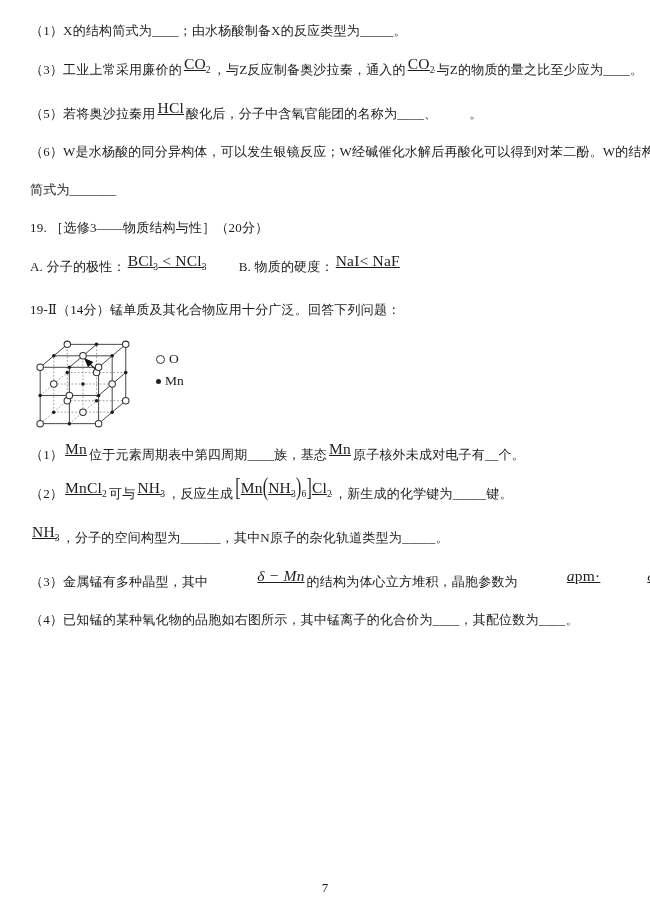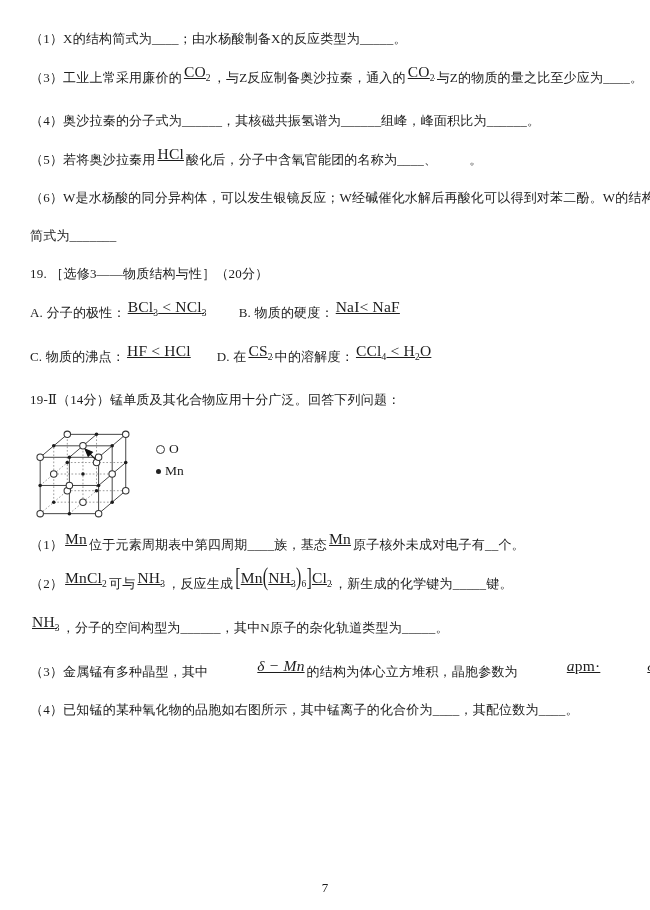--- a/index.html
+++ b/index.html
@@ -3,21 +3,21 @@
 <meta charset="utf-8">
 <style>
   html, body { margin:0; padding:0; background:#ffffff; }
   body {
     width:650px; height:910px; overflow:hidden; position:relative;
     font-family:"Liberation Serif","DejaVu Serif",serif;
     color:#1c1c1c;
   }
   .page {
     box-sizing:border-box; width:650px; height:910px;
-    padding:20px 28px 0 30px; position:relative; background:#fff;
+    padding:12px 28px 0 30px; position:relative; background:#fff;
   }
   p.qline {
     margin:0; font-size:13px; line-height:38px;
     white-space:nowrap; letter-spacing:0.2px;
   }
   .cn { font-size:13px; }
   .formula {
     font-family:"Liberation Serif","DejaVu Serif",serif;
     font-size:15.5px; position:relative; top:-5px; white-space:pre;
     padding:0 2px;
@@ -58,27 +58,25 @@
   svg .arrow { stroke:#111; stroke-width:1.1; fill:#111; }
 </style>
 </head>
 <body>
 
 <div class="page">
 
   <div id="before-mount">
       <p class="qline"><span class="cn">（1）X的结构简式为____；由水杨酸制备X的反应类型为_____。</span></p>
       <p class="qline"><span class="cn">（3）工业上常采用廉价的</span><span class="formula">CO<sub>2</sub></span><span class="cn">，与Z反应制备奥沙拉秦，通入的</span><span class="formula">CO<sub>2</sub></span><span class="cn">与Z的物质的量之比至少应为____。</span></p>
-      <p class="qline"><span class="cn">（4）奥沙拉秦的分子式为______，其核磁共振氢谱为______组峰，峰面积比为______。</span></p>
       <p class="qline"><span class="cn">（5）若将奥沙拉秦用</span><span class="formula">HCl</span><span class="cn">酸化后，分子中含氧官能团的名称为____、</span><span class="spacer" style="width: 32px;"></span><span class="cn">。</span></p>
       <p class="qline"><span class="cn">（6）W是水杨酸的同分异构体，可以发生银镜反应；W经碱催化水解后再酸化可以得到对苯二酚。W的结构</span></p>
       <p class="qline"><span class="cn">简式为_______</span></p>
       <p class="qline"><span class="cn">19. ［选修3——物质结构与性］（20分）</span></p>
       <p class="qline"><span class="cn">A. 分子的极性：</span><span class="formula">BCl<sub>3</sub> &lt; NCl<sub>3</sub></span><span class="spacer" style="width: 30px;"></span><span class="cn">B. 物质的硬度：</span><span class="formula">NaI&lt; NaF</span></p>
-      <p class="qline"><span class="cn">C. 物质的沸点：</span><span class="formula">HF &lt; HCl</span><span class="spacer" style="width: 24px;"></span><span class="cn">D. 在</span><span class="formula">CS<sub>2</sub></span><span class="cn">中的溶解度：</span><span class="formula">CCl<sub>4</sub> &lt; H<sub>2</sub>O</span></p>
       <p class="qline"><span class="cn">19-Ⅱ（14分）锰单质及其化合物应用十分广泛。回答下列问题：</span></p>
     </div>
 
   <div class="figure-row">
     <svg id="crystal-svg" width="104" height="96" viewBox="0 0 96 92">
 
       <path class="hidden-edge" d="M6,84 L32,62"></path>
       <path class="hidden-edge" d="M32,62 L88,62"></path>
       <path class="hidden-edge" d="M32,62 L32,8"></path>
       <path class="hidden-edge" d="M19,73 L75,73"></path>

